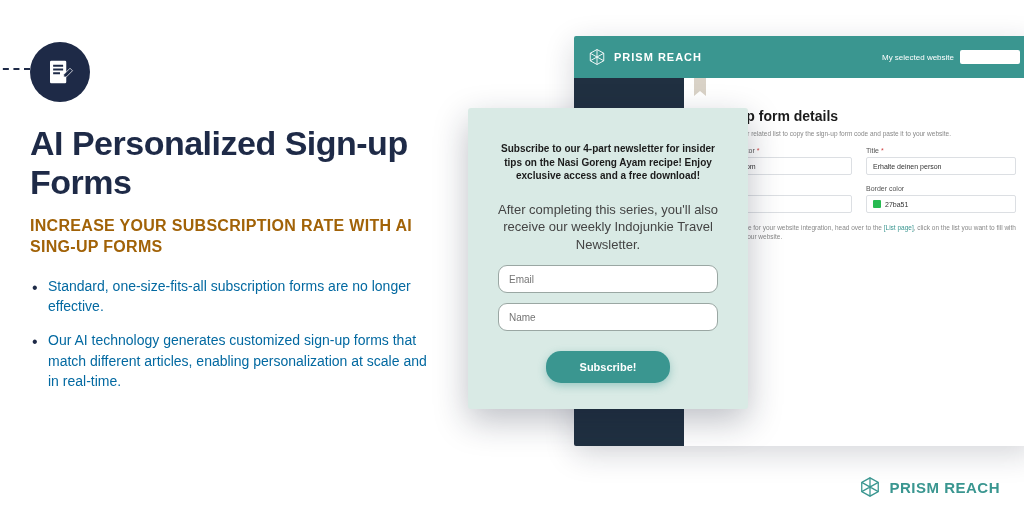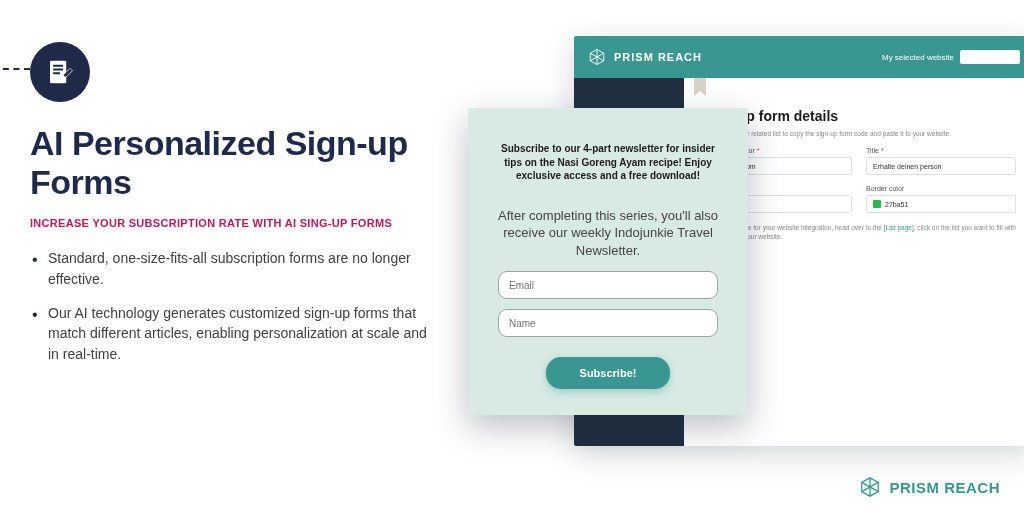--- a/index.html
+++ b/index.html
@@ -13,23 +13,23 @@
   .connector { position: absolute; top: 68px; left: -50px; width: 80px; border-top: 2px dashed #1e2a47; }
 
   .badge {
     width: 60px; height: 60px; border-radius: 50%; background: #1e2a47;
     display: flex; align-items: center; justify-content: center; margin-bottom: 22px;
     position: relative; z-index: 1;
   }
   .badge svg { width: 30px; height: 30px; }
 
   h1 { font-size: 34px; line-height: 1.15; font-weight: 700; color: #1e2a47; margin-bottom: 14px; letter-spacing: -0.5px; }
-  .subhead { font-size: 11px; font-weight: 700; color: #be185d; letter-spacing: 0.3px; margin-bottom: 18px; line-height: 1.3; }
+  .subhead { font-size: 16px; font-weight: 700; color: #a16207; letter-spacing: 0.3px; margin-bottom: 18px; line-height: 1.3; }
   ul.bullets { list-style: none; }
-  ul.bullets li { position: relative; padding-left: 18px; font-size: 14px; line-height: 1.45; color: #404040; margin-bottom: 14px; }
+  ul.bullets li { position: relative; padding-left: 18px; font-size: 14px; line-height: 1.45; color: #0369a1; margin-bottom: 14px; }
   ul.bullets li::before { content: "•"; position: absolute; left: 2px; top: 0; font-size: 16px; color: #1e2a47; }
 
   
   .mock-wrap { position: absolute; top: 36px; left: 18px; right: -10px; bottom: 60px; }
   .browser-frame {
     position: absolute; top: 0; right: 0; width: 460px; height: 410px;
     background: #fff; border-radius: 2px;
     box-shadow: 0 8px 30px rgba(20,30,50,0.18);
     overflow: hidden;
   }
@@ -63,21 +63,21 @@
   .panel .swatch { width:8px; height:8px; background:#27ba51; display:inline-block; border-radius:1px; }
   .panel .note { font-size: 6.5px; color: #888; line-height:1.4; margin-top:4px; }
   .panel .note .lnk { color: #3a9690; }
 
   
   .signup-card {
     position: absolute; top: 72px; left: 0; width: 280px; background: #d9eae5;
     border-radius: 3px; box-shadow: 0 12px 34px rgba(20,30,50,0.28);
     padding: 34px 30px 26px; text-align: center;
   }
-  .signup-card .title { font-size: 10px; font-weight: 700; color:#1b1b1b; line-height:1.35; margin-bottom:24px; }
+  .signup-card .title { font-size: 10px; font-weight: 700; color:#1b1b1b; line-height:1.35; margin-bottom:18px; }
   .signup-card .sub { font-size: 13px; color:#444; line-height:1.35; margin-bottom:12px; }
   .signup-card input {
     width:100%; height:28px; border:1px solid #9aa7a3; border-radius:9px; background:#fff;
     padding:0 10px; font-size:10px; color:#777; margin-bottom:10px;
   }
   .signup-card .btn {
     margin-top:10px; background:#3a9690; color:#fff; border:none; border-radius:15px;
     padding:10px 34px; font-size:11px; font-weight:600; cursor:pointer;
     box-shadow: 0 3px 8px rgba(58,150,144,0.4);
   }

